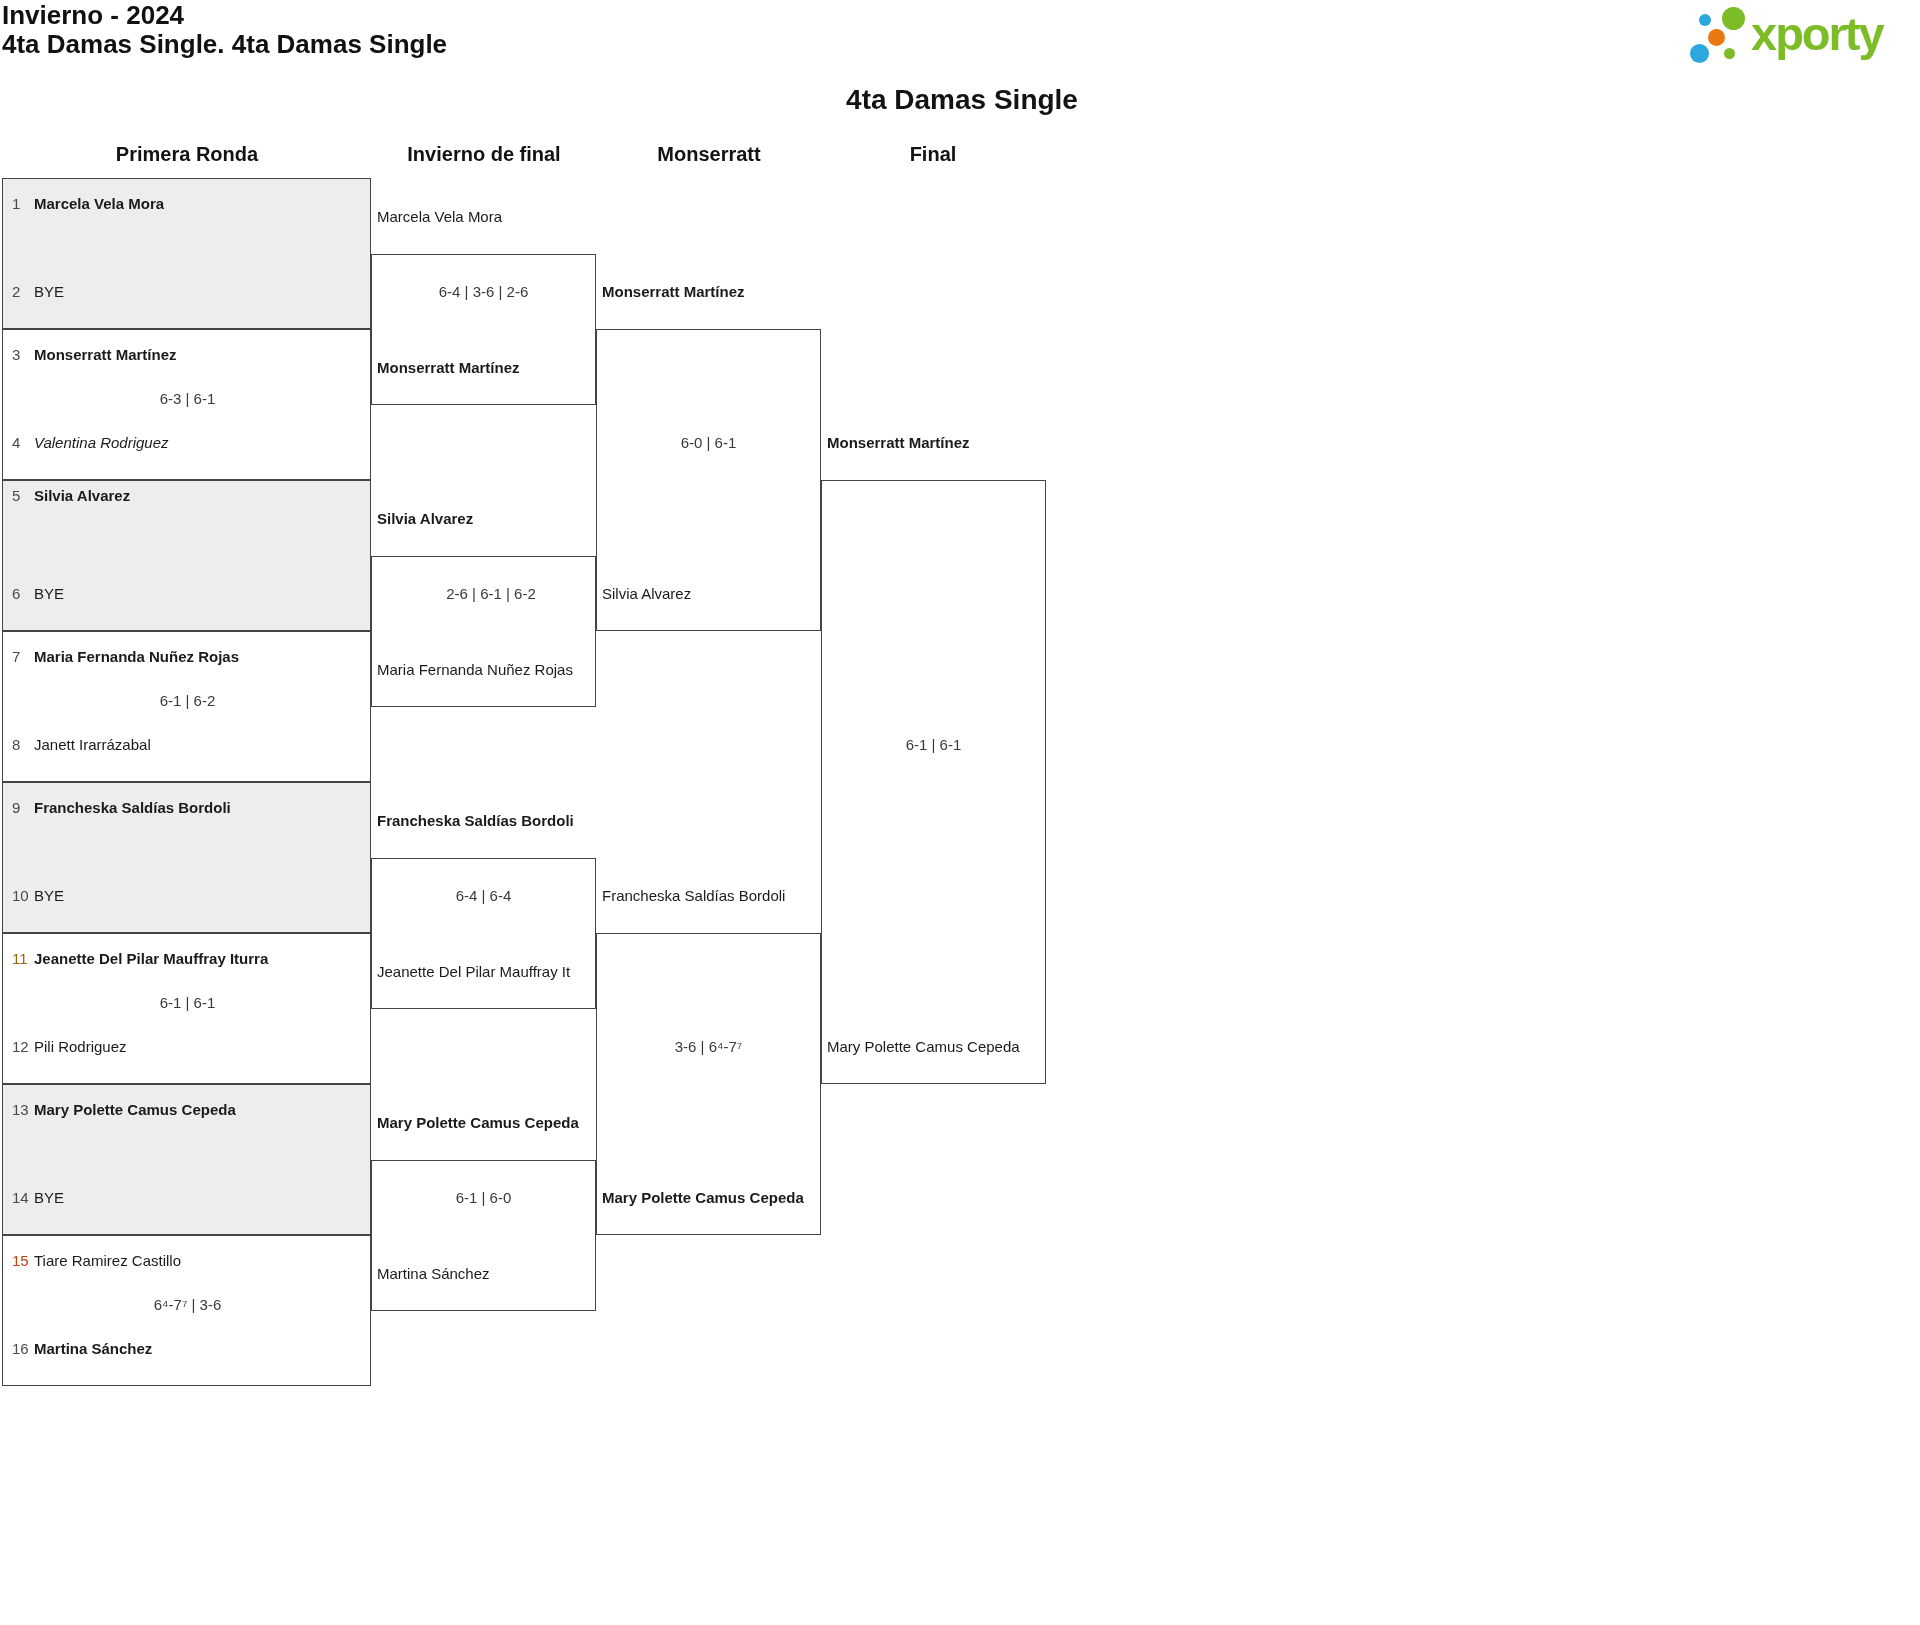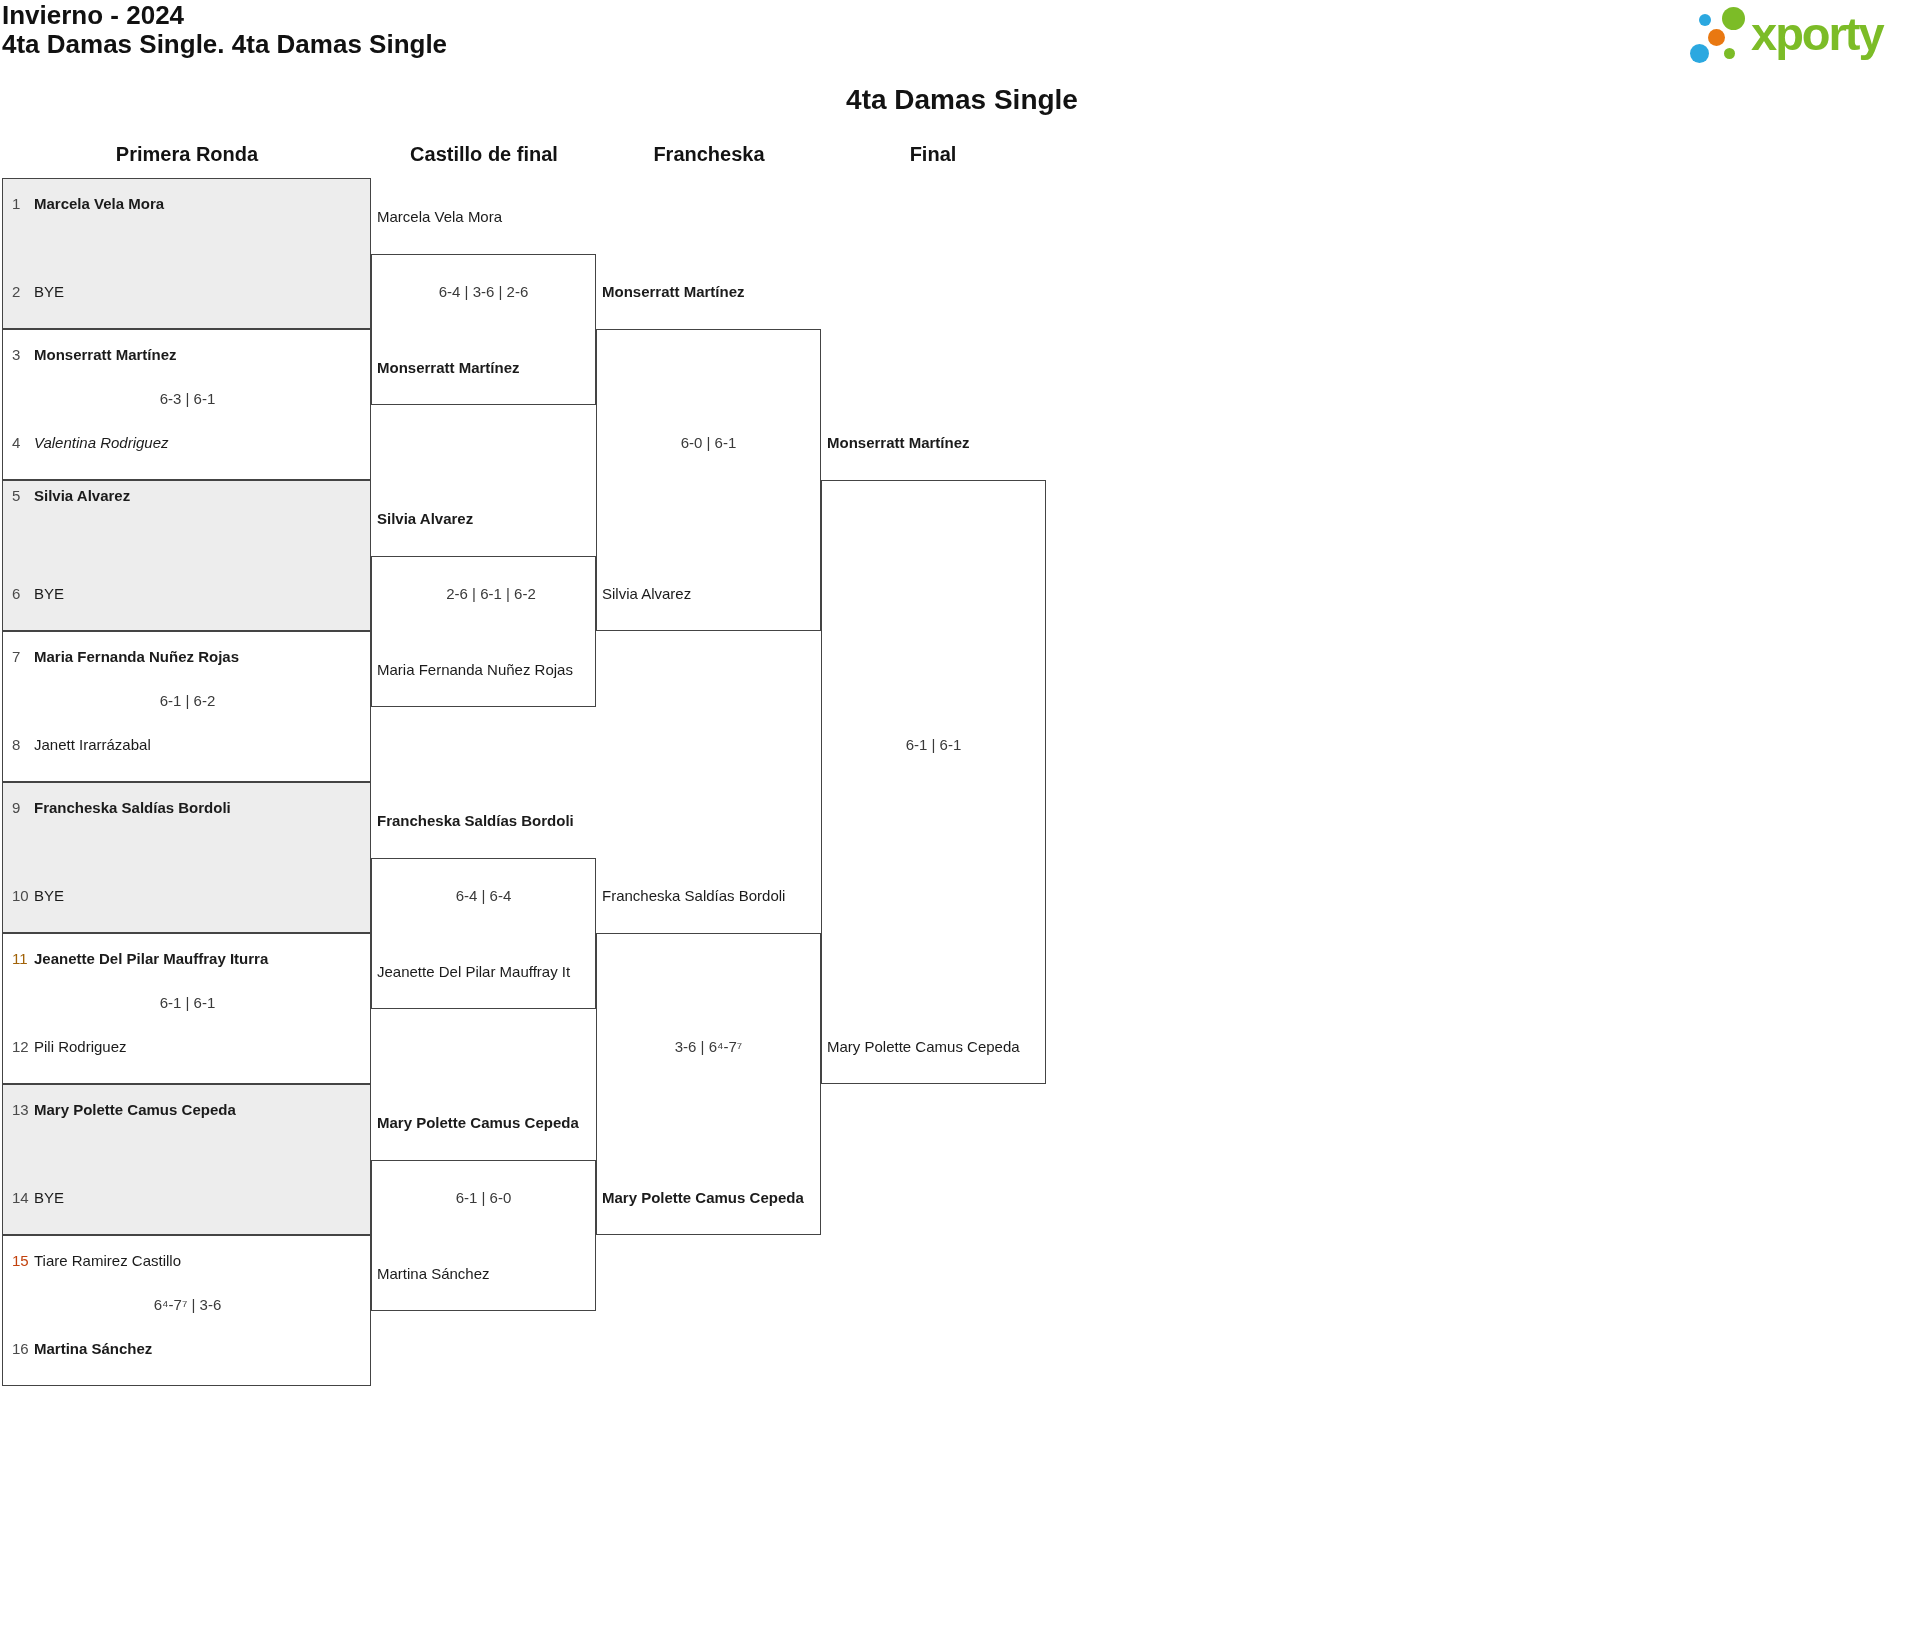--- a/index.html
+++ b/index.html
@@ -39,22 +39,22 @@
   <div class="dot" style="left: 34px; top: 3px; width: 23px; height: 23px; background: rgb(124, 188, 39);"></div>
   <div class="dot" style="left: 20px; top: 25px; width: 17px; height: 17px; background: rgb(233, 120, 17);"></div>
   <div class="dot" style="left: 2px; top: 40px; width: 19px; height: 19px; background: rgb(43, 168, 224);"></div>
   <div class="dot" style="left: 36px; top: 44px; width: 11px; height: 11px; background: rgb(124, 188, 39);"></div>
   <div class="logo-word" style="color: rgb(124, 188, 39);">xporty</div>
 </div>
 
 <div class="abs bracket-title" style="left:812px;top:84px;width:300px;">4ta Damas Single</div>
 
 <div class="abs col-header" style="left:75px;top:142px;width:224px;">Primera Ronda</div>
-<div class="abs col-header" style="left:372px;top:142px;width:224px;">Castillo de final</div>
-<div class="abs col-header" style="left:597px;top:142px;width:224px;">Francheska</div>
+<div class="abs col-header" style="left:372px;top:142px;width:224px;">Invierno de final</div>
+<div class="abs col-header" style="left:597px;top:142px;width:224px;">Monserratt</div>
 <div class="abs col-header" style="left:821px;top:142px;width:224px;">Final</div>
 
 <div id="bracket-canvas" class="abs" style="left:0;top:0;width:1920px;height:1625px;">
     <div class="abs r1-block bye" style="left: 2px; top: 178px; width: 369px; height: 151px; background: rgb(237, 237, 237);">
       <div class="slot-row" style="top: 14px;"><span class="seed" style="color: rgb(74, 74, 74);">1</span><span class="pname w" style="color: rgb(27, 27, 27);">Marcela Vela Mora</span></div>
       <div class="slot-row" style="top: 102px;"><span class="seed" style="color: rgb(74, 74, 74);">2</span><span class="pname" style="color: rgb(27, 27, 27);">BYE</span></div>
     </div>
     <div class="abs r1-block" style="left: 2px; top: 329px; width: 369px; height: 151px;">
       <div class="slot-row" style="top: 14px;"><span class="seed" style="color: rgb(74, 74, 74);">3</span><span class="pname w" style="color: rgb(27, 27, 27);">Monserratt Martínez</span></div>
       <div class="slot-row" style="top: 102px;"><span class="seed" style="color: rgb(74, 74, 74);">4</span><span class="pname" style="color: rgb(27, 27, 27); font-style: italic;">Valentina Rodriguez</span></div>

